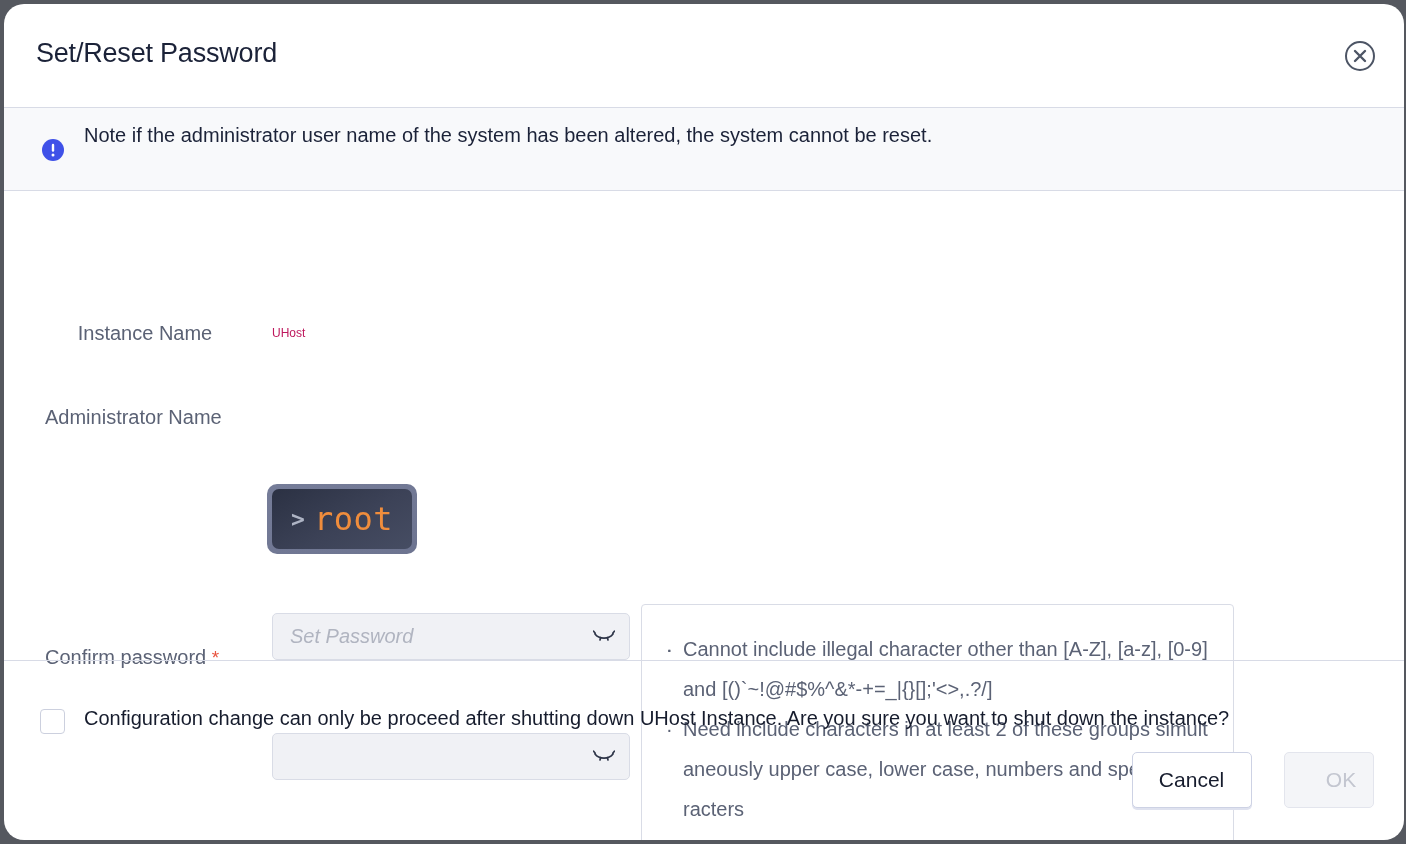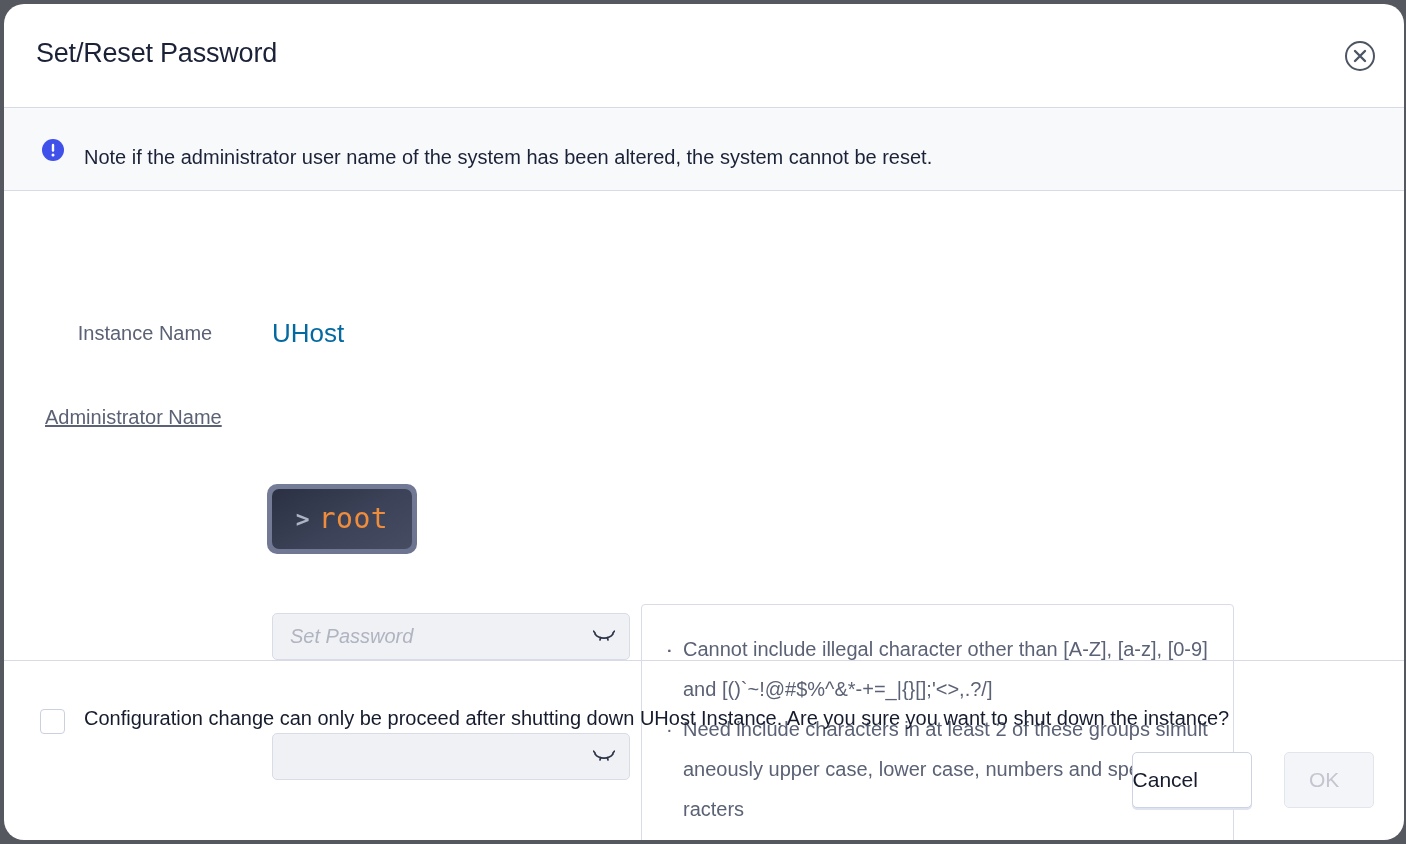--- a/index.html
+++ b/index.html
@@ -61,21 +61,21 @@
     position: absolute;
     left: 38px;
     top: 31px;
     width: 22px;
     height: 22px;
     line-height: 0;
   }
   .banner-text {
     position: absolute;
     left: 80px;
-    top: 38px;
+    top: 16px;
     font-size: 20px;
     color: #1b2238;
   }
 
   
   .dlg-body {
     position: relative;
     height: 470px;
   }
 
@@ -89,22 +89,22 @@
     word-break: break-all;
   }
   .req {
     color: #e8543f;
     font-size: 19px;
   }
 
   .value-text {
     position: absolute;
     left: 268px;
-    font-size: 26px;
-    color: #0369a1;
+    font-size: 12px;
+    color: #be185d;
   }
 
   
   .root-badge {
     position: absolute;
     left: 263px;
     top: 293px;
     width: 150px;
     height: 70px;
     border-radius: 10px;
@@ -125,21 +125,21 @@
     font-family: "DejaVu Sans Mono", monospace;
   }
   .root-chevron {
     color: #aeb4c4;
     font-size: 23px;
     font-weight: bold;
     line-height: 1;
   }
   .root-text {
     color: #f08d3c;
-    font-size: 28px;
+    font-size: 32px;
     line-height: 1;
     letter-spacing: 0.5px;
   }
 
   
   .pwd-field {
     position: absolute;
     left: 268px;
     width: 358px;
     height: 47px;
@@ -233,20 +233,21 @@
   
   .footer {
     position: absolute;
     right: 30px;
     top: 748px;
   }
   .btn {
     display: inline-block;
     font-size: 21px;
     border-radius: 5px;
+    text-align: center;
     box-sizing: border-box;
     vertical-align: top;
   }
   .btn-cancel {
     width: 120px;
     height: 56px;
     line-height: 54px;
     background: #ffffff;
     color: #161c2d;
     border: 1px solid #cdd2e4;
@@ -289,41 +290,42 @@
       </svg>
     </div>
     <div class="banner-text">Note if the administrator user name of the system has been altered, the system cannot be reset.</div>
   </div>
 
   <div class="dlg-body">
 
     <div class="row-label" style="top:122px;text-align:center;">Instance Name</div>
     <div class="value-text" style="top:122px; line-height:40px;">UHost</div>
 
-    <div class="row-label" style="top:206px;text-decoration:underline;">Administrator Name</div>
+    <div class="row-label" style="top:206px;">Administrator Name</div>
     <div class="root-badge">
       <div class="root-badge-inner">
         <span class="root-chevron">&gt;</span>
         <span class="root-text">root</span>
       </div>
     </div>
 
     <div class="pwd-field" style="top:422px;">
       <div class="pwd-input">Set Password</div>
       <div class="eye-icon">
         <svg width="22" height="18" viewBox="0 0 22 18">
           <path d="M2 6 C6 11.5, 16 11.5, 20 6" fill="none" stroke="#2e3548" stroke-width="1.7" stroke-linecap="round"></path>
           <path d="M2.2 5.2 L0.6 3.2" stroke="#2e3548" stroke-width="1.7" stroke-linecap="round"></path>
           <path d="M19.8 5.2 L21.4 3.2" stroke="#2e3548" stroke-width="1.7" stroke-linecap="round"></path>
           <path d="M7.6 9.6 L7 12" stroke="#2e3548" stroke-width="1.7" stroke-linecap="round"></path>
           <path d="M14.4 9.6 L15 12" stroke="#2e3548" stroke-width="1.7" stroke-linecap="round"></path>
         </svg>
       </div>
     </div>
 
+    <div class="row-label" style="top:446px;"><span>Confirm password</span> <span class="req">*</span></div>
     <div class="pwd-field" style="top:542px;">
       <div class="eye-icon">
         <svg width="22" height="18" viewBox="0 0 22 18">
           <path d="M2 6 C6 11.5, 16 11.5, 20 6" fill="none" stroke="#2e3548" stroke-width="1.7" stroke-linecap="round"></path>
           <path d="M2.2 5.2 L0.6 3.2" stroke="#2e3548" stroke-width="1.7" stroke-linecap="round"></path>
           <path d="M19.8 5.2 L21.4 3.2" stroke="#2e3548" stroke-width="1.7" stroke-linecap="round"></path>
           <path d="M7.6 9.6 L7 12" stroke="#2e3548" stroke-width="1.7" stroke-linecap="round"></path>
           <path d="M14.4 9.6 L15 12" stroke="#2e3548" stroke-width="1.7" stroke-linecap="round"></path>
         </svg>
       </div>

